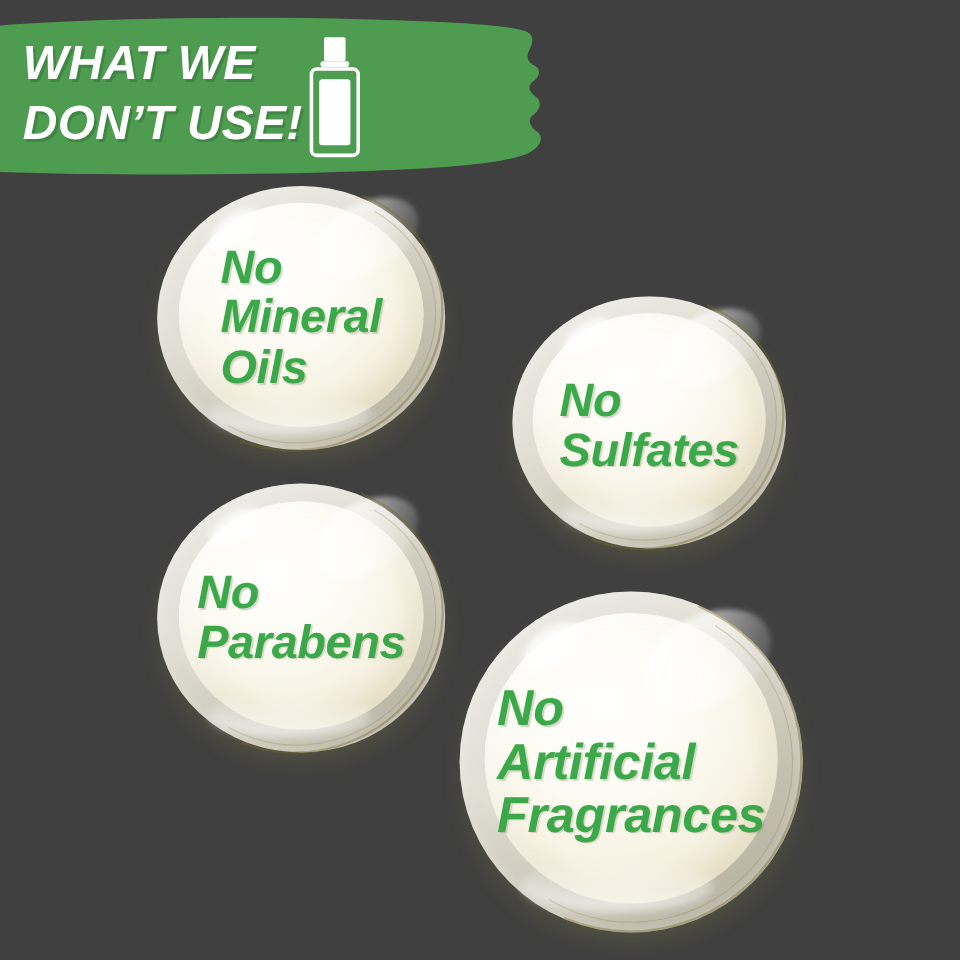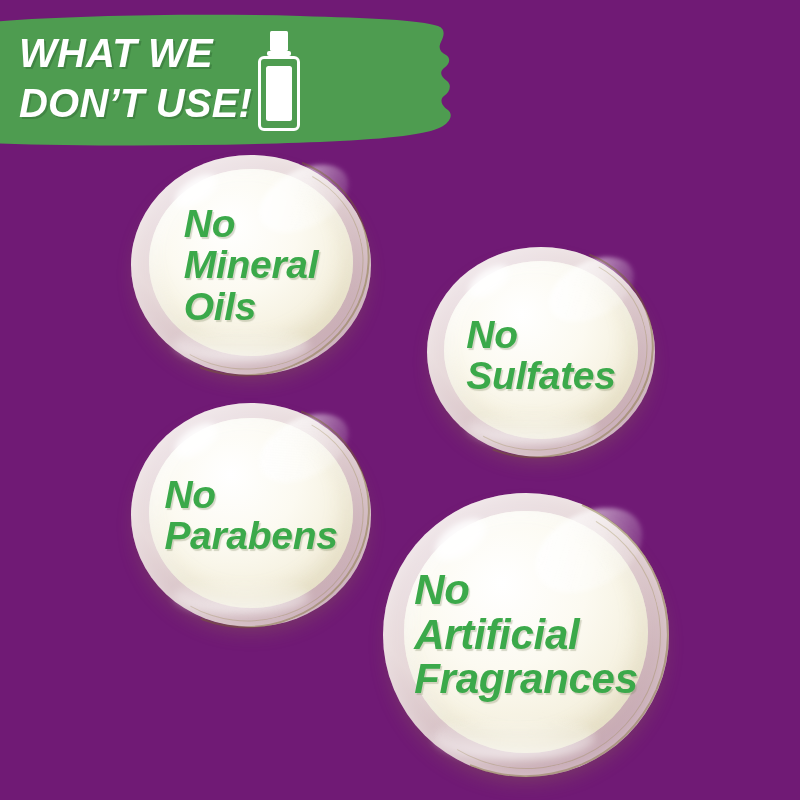--- a/index.html
+++ b/index.html
@@ -209,21 +209,21 @@
 
   #bubble-3 { left: 131px; top: 403px; width: 240px; height: 224px; }
   #bubble-3 .bubble-label { font-size: 39px; }
 
   #bubble-4 { left: 383px; top: 493px; width: 286px; height: 284px; }
   #bubble-4 .bubble-label { font-size: 42px; }
 </style>
 </head>
 <body>
 
-<div id="poster" style="background: #701a75;">
+<div id="poster" style="background: #404040;">
 
   <div class="banner">
 
     <svg class="banner-shape" viewBox="0 0 470 160" xmlns="http://www.w3.org/2000/svg">
       <path d="M -10,22
                C 60,16 190,13 300,16
                C 370,18 420,20 438,26
                C 446,29 444,36 441,42
                C 438,48 440,52 446,55
                C 451,58 450,64 444,68

